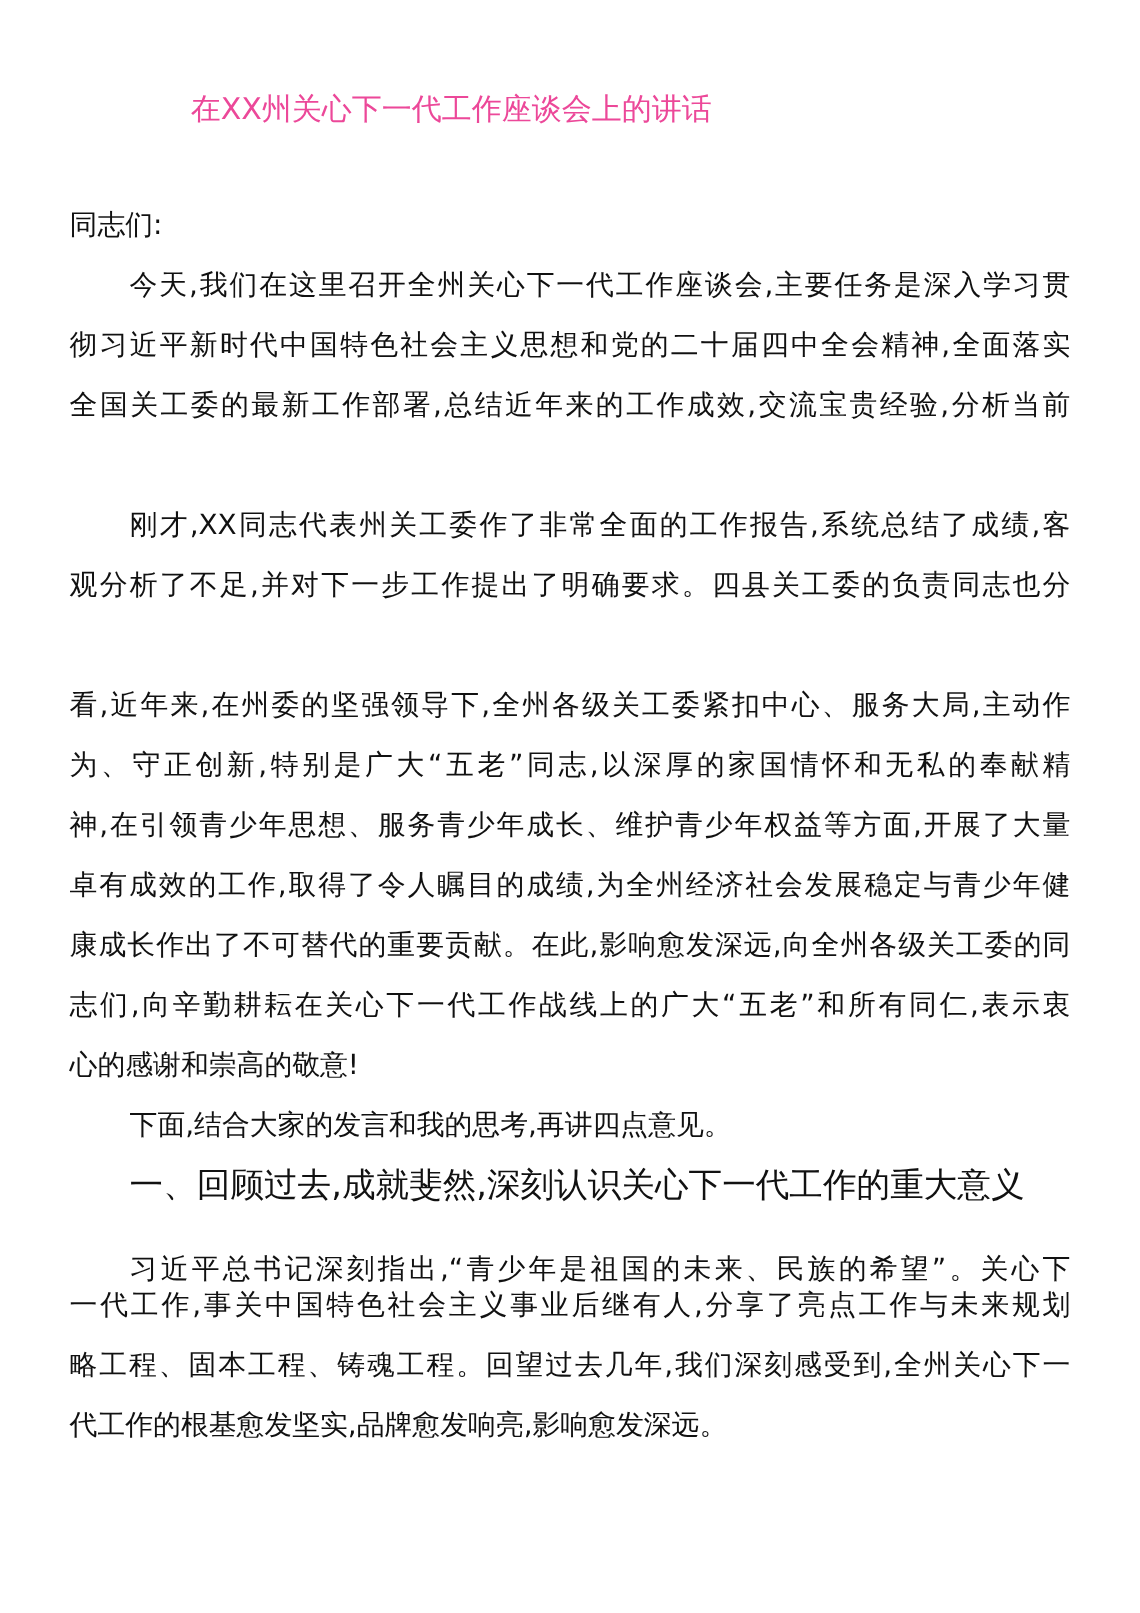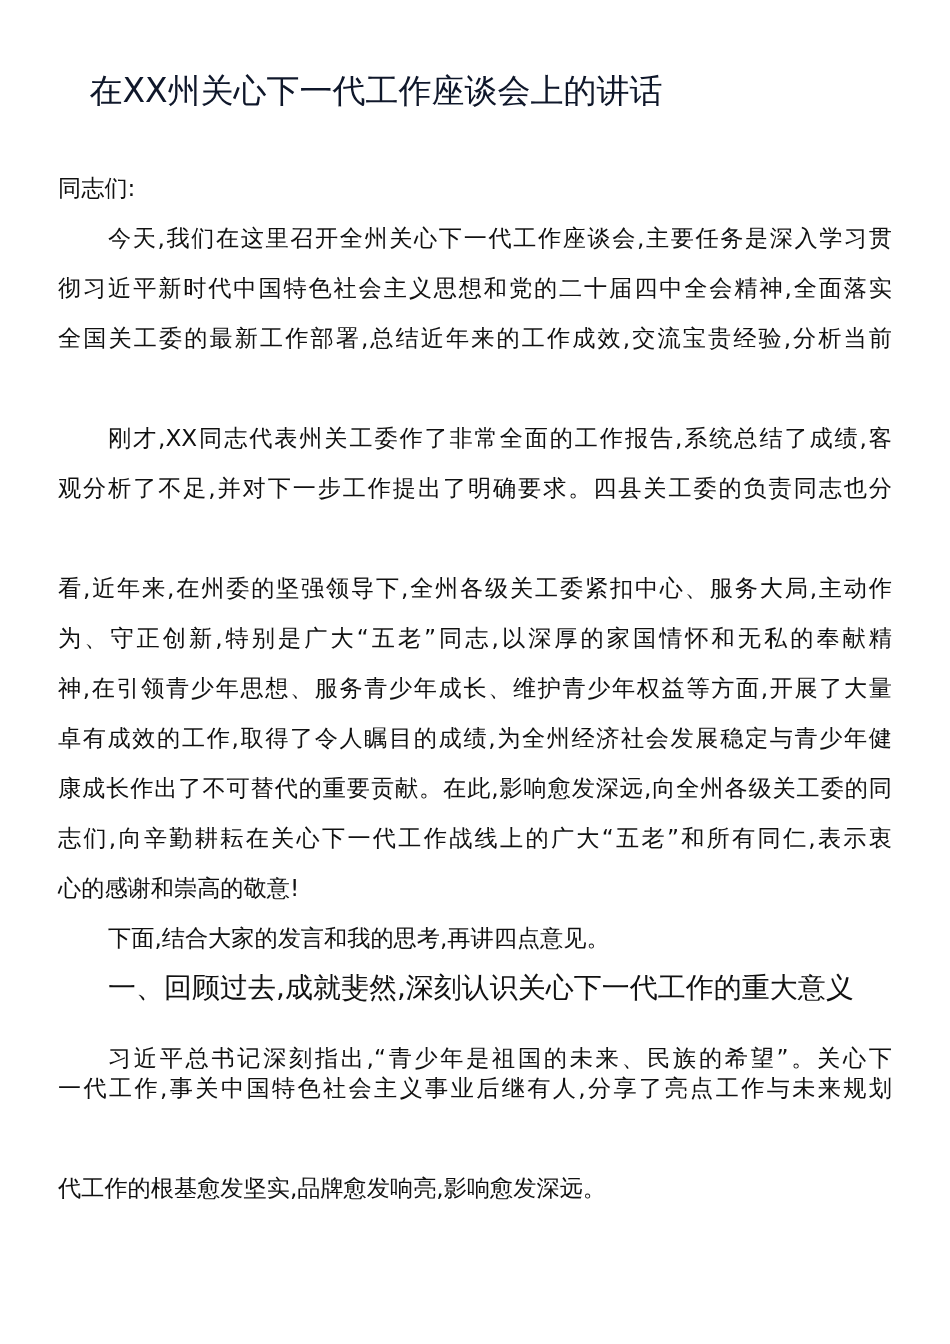--- a/index.html
+++ b/index.html
@@ -1,20 +1,20 @@
 <!DOCTYPE html>
 <html><head>
   <meta charset="utf-8">
   <style>
     html, body { margin: 0; padding: 0; background: #ffffff; }
     body { width: 950px; height: 1344px; position: relative; overflow: hidden;
            font-family: "DejaVu Sans", "Liberation Sans", sans-serif; color: #111111; }
     .page { position: absolute; left: 0; top: 0; width: 950px; height: 1344px; background: #ffffff; }
     .title { position: absolute; left: 0; width: 752px; top: 68px; text-align: center;
-             font-size: 33px; line-height: 46px; letter-spacing: 0px; color: #0f172a; }
+             font-size: 25px; line-height: 46px; letter-spacing: 0px; color: #ec4899; }
     .line { position: absolute; left: 58px; width: 834px; font-size: 23.2px; line-height: 32px;
             white-space: nowrap; text-align: justify; text-align-last: justify; color: #111; }
     .line.last { text-align-last: left; }
     .line.indent { left: 108px; width: 784px; }
     .heading { position: absolute; left: 108px; font-size: 28px; line-height: 32px; white-space: nowrap; color: #111; }
   </style>
 </head>
 <body>
 
 <div class="page">
@@ -35,14 +35,15 @@
   <div class="line" style="top:772px;">康成长作出了不可替代的重要贡献。在此,影响愈发深远,向全州各级关工委的同</div>
   <div class="line" style="top:822px;">志们,向辛勤耕耘在关心下一代工作战线上的广大“五老”和所有同仁,表示衷</div>
   <div class="line last" style="top:872px;">心的感谢和崇高的敬意!</div>
 
   <div class="line indent last" style="top:922px;">下面,结合大家的发言和我的思考,再讲四点意见。</div>
 
   <div class="heading" style="top:972px;">一、回顾过去,成就斐然,深刻认识关心下一代工作的重大意义</div>
 
   <div class="line indent" style="top:1022px;margin-top:20px;">习近平总书记深刻指出,“青少年是祖国的未来、民族的希望”。关心下</div>
   <div class="line" style="top:1072px;">一代工作,事关中国特色社会主义事业后继有人,分享了亮点工作与未来规划</div>
+  <div class="line" style="top:1122px;">略工程、固本工程、铸魂工程。回望过去几年,我们深刻感受到,全州关心下一</div>
   <div class="line last" style="top:1172px;">代工作的根基愈发坚实,品牌愈发响亮,影响愈发深远。</div>
 </div>
 
 </body></html>

